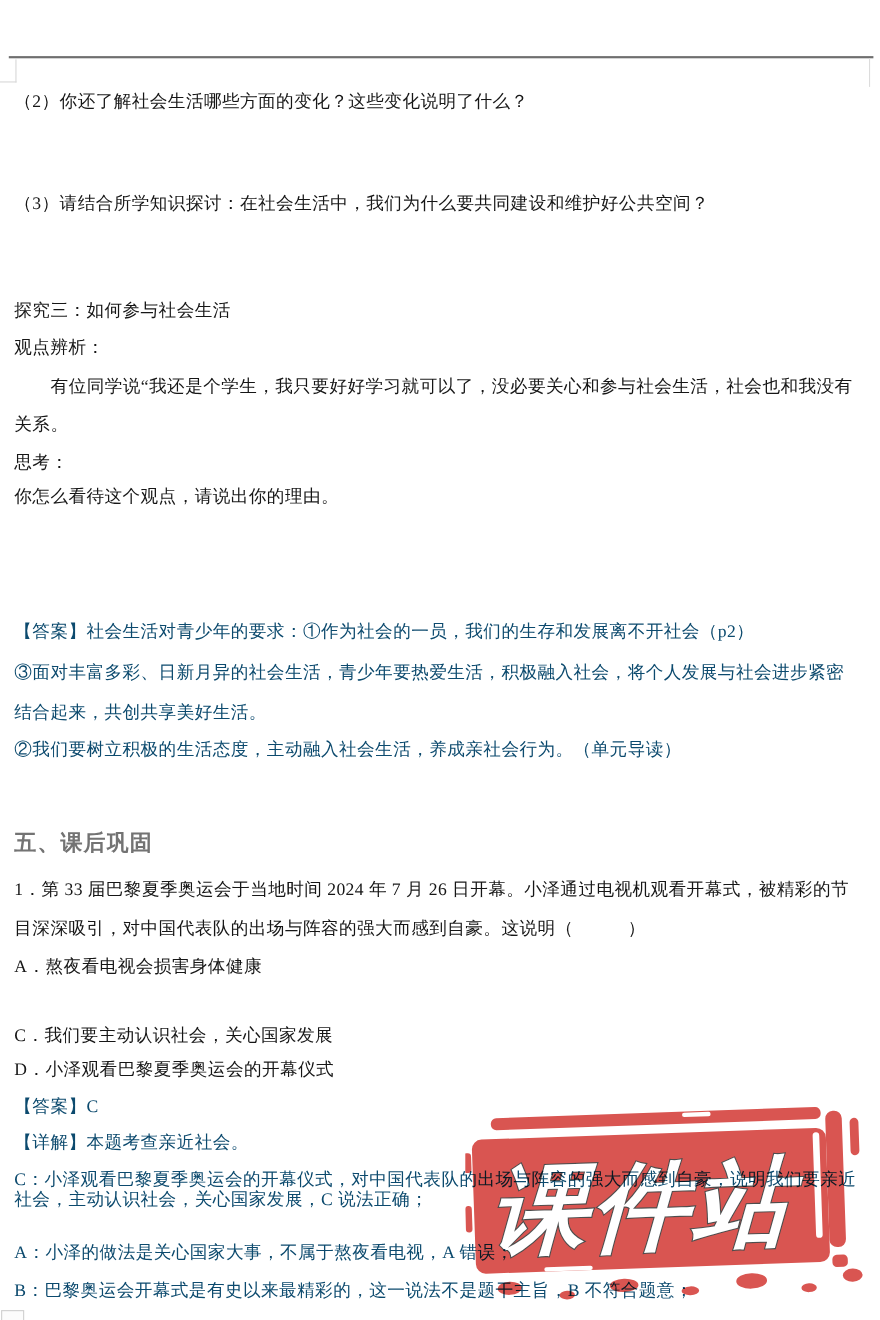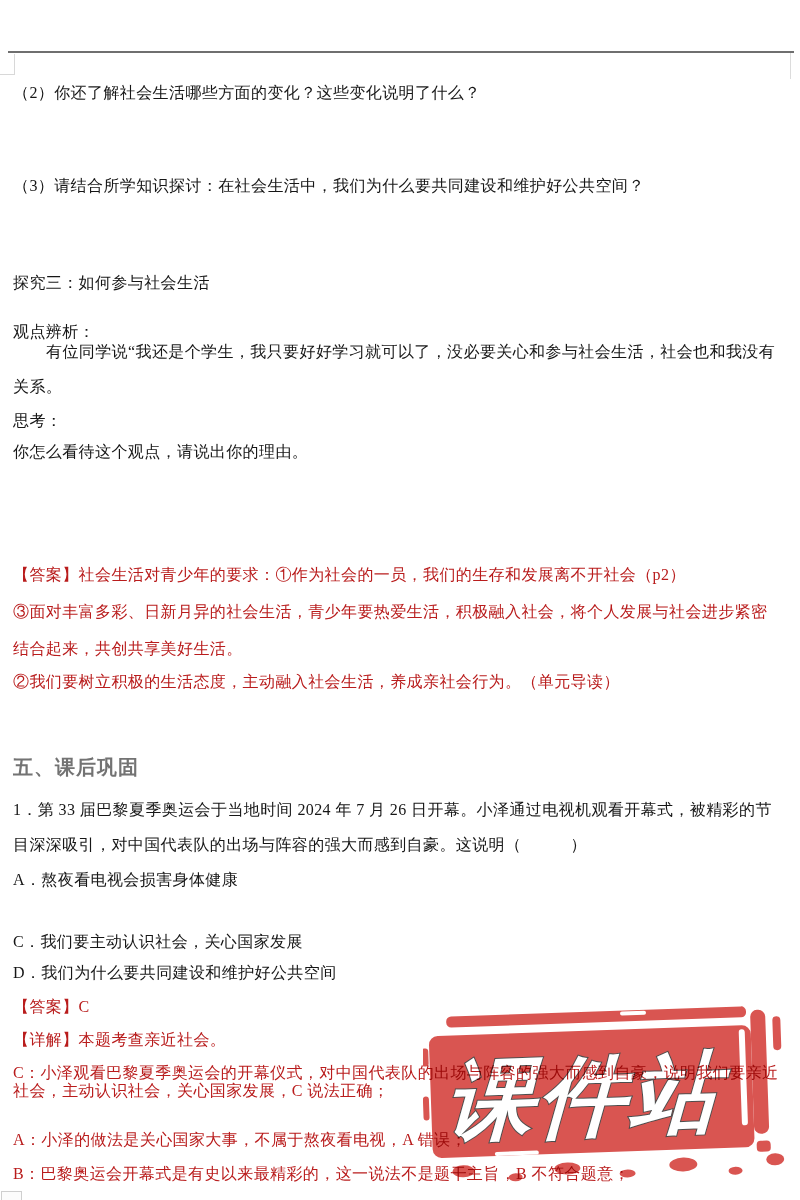--- a/index.html
+++ b/index.html
@@ -12,21 +12,21 @@
   }
   .line{
     position:absolute;
     left:13px;
     font-size:16px;
     line-height:22px;
     color:#161616;
     letter-spacing:0.4px;
     white-space:pre;
   }
-  .red{color:#b91c1c;}
+  .red{color:#0c4a6e;}
   .indent{padding-left:33px;text-align:right;}
   .section-heading{
     font-weight:bold;
     font-size:20px;
     letter-spacing:1px;
     color:#737373;
   }
   .top-rule{
     position:absolute;
     left:8px;top:51px;
@@ -72,39 +72,39 @@
 
   <div class="top-rule"></div>
   <div class="marker-tl"></div>
   <div class="marker-tr"></div>
   <div class="marker-bl"></div>
 
   <div class="line" style="top:82px">（2）你还了解社会生活哪些方面的变化？这些变化说明了什么？</div>
   <div class="line" style="top:175px">（3）请结合所学知识探讨：在社会生活中，我们为什么要共同建设和维护好公共空间？</div>
 
   <div class="line" style="top:272px">探究三：如何参与社会生活</div>
-  <div class="line" style="top:321px">观点辨析：</div>
+  <div class="line" style="top:306px">观点辨析：</div>
   <div class="line indent" style="top:341px">有位同学说“我还是个学生，我只要好好学习就可以了，没必要关心和参与社会生活，社会也和我没有</div>
   <div class="line" style="top:376px">关系。</div>
   <div class="line" style="top:410px">思考：</div>
   <div class="line" style="top:441px">你怎么看待这个观点，请说出你的理由。</div>
 
   <div class="line red" style="top:564px">【答案】社会生活对青少年的要求：①作为社会的一员，我们的生存和发展离不开社会（p2）</div>
   <div class="line red" style="top:601px">③面对丰富多彩、日新月异的社会生活，青少年要热爱生活，积极融入社会，将个人发展与社会进步紧密</div>
   <div class="line red" style="top:638px">结合起来，共创共享美好生活。</div>
   <div class="line red" style="top:671px">②我们要树立积极的生活态度，主动融入社会生活，养成亲社会行为。（单元导读）</div>
 
   <div class="line section-heading" style="top:756px">五、课后巩固</div>
 
   <div class="line" style="top:799px">1．第 33 届巴黎夏季奥运会于当地时间 2024 年 7 月 26 日开幕。小泽通过电视机观看开幕式，被精彩的节</div>
   <div class="line" style="top:834px">目深深吸引，对中国代表队的出场与阵容的强大而感到自豪。这说明（　　　）</div>
 
   <div class="line" style="top:869px">A．熬夜看电视会损害身体健康</div>
   <div class="line" style="top:931px">C．我们要主动认识社会，关心国家发展</div>
-  <div class="line" style="top:962px">D．我们为什么要共同建设和维护好公共空间</div>
+  <div class="line" style="top:962px">D．小泽观看巴黎夏季奥运会的开幕仪式</div>
 
   <div class="line red" style="top:996px">【答案】C</div>
   <div class="line red" style="top:1029px">【详解】本题考查亲近社会。</div>
   <div class="line red" style="top:1062px">C：小泽观看巴黎夏季奥运会的开幕仪式，对中国代表队的出场与阵容的强大而感到自豪，说明我们要亲近</div>
   <div class="line red" style="top:1080px">社会，主动认识社会，关心国家发展，C 说法正确；</div>
   <div class="line red" style="top:1129px">A：小泽的做法是关心国家大事，不属于熬夜看电视，A 错误；</div>
   <div class="line red" style="top:1163px">B：巴黎奥运会开幕式是有史以来最精彩的，这一说法不是题干主旨，B 不符合题意；</div>
 
   <svg class="stamp" viewBox="0 0 375 202" xmlns="http://www.w3.org/2000/svg" aria-hidden="true">
     <g transform="rotate(-2 187 101)">

